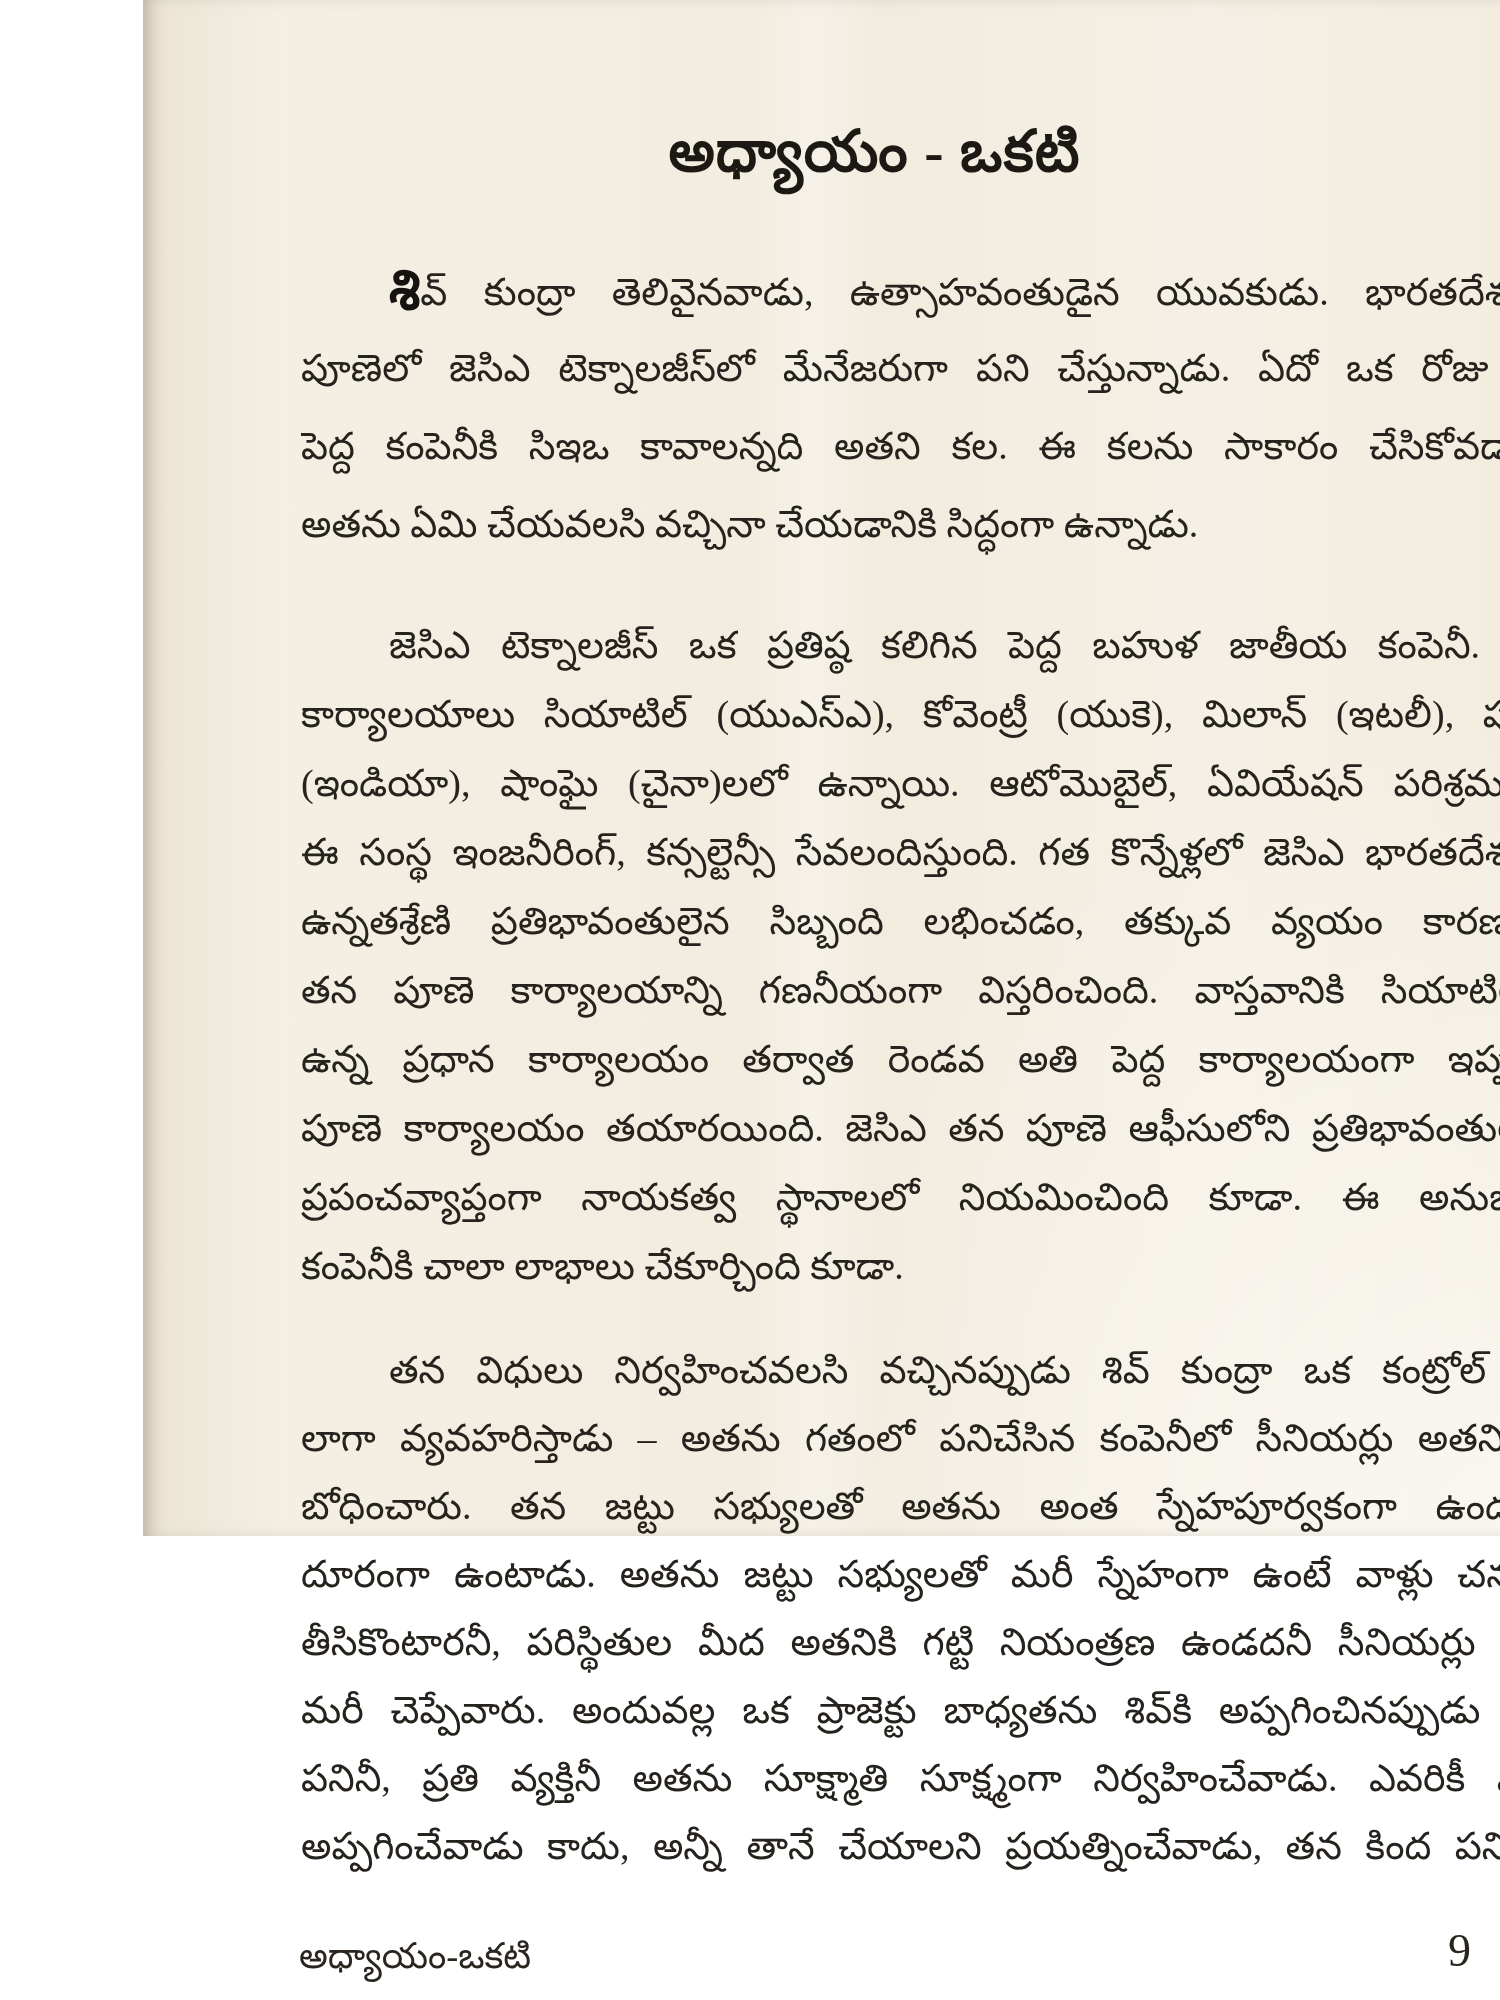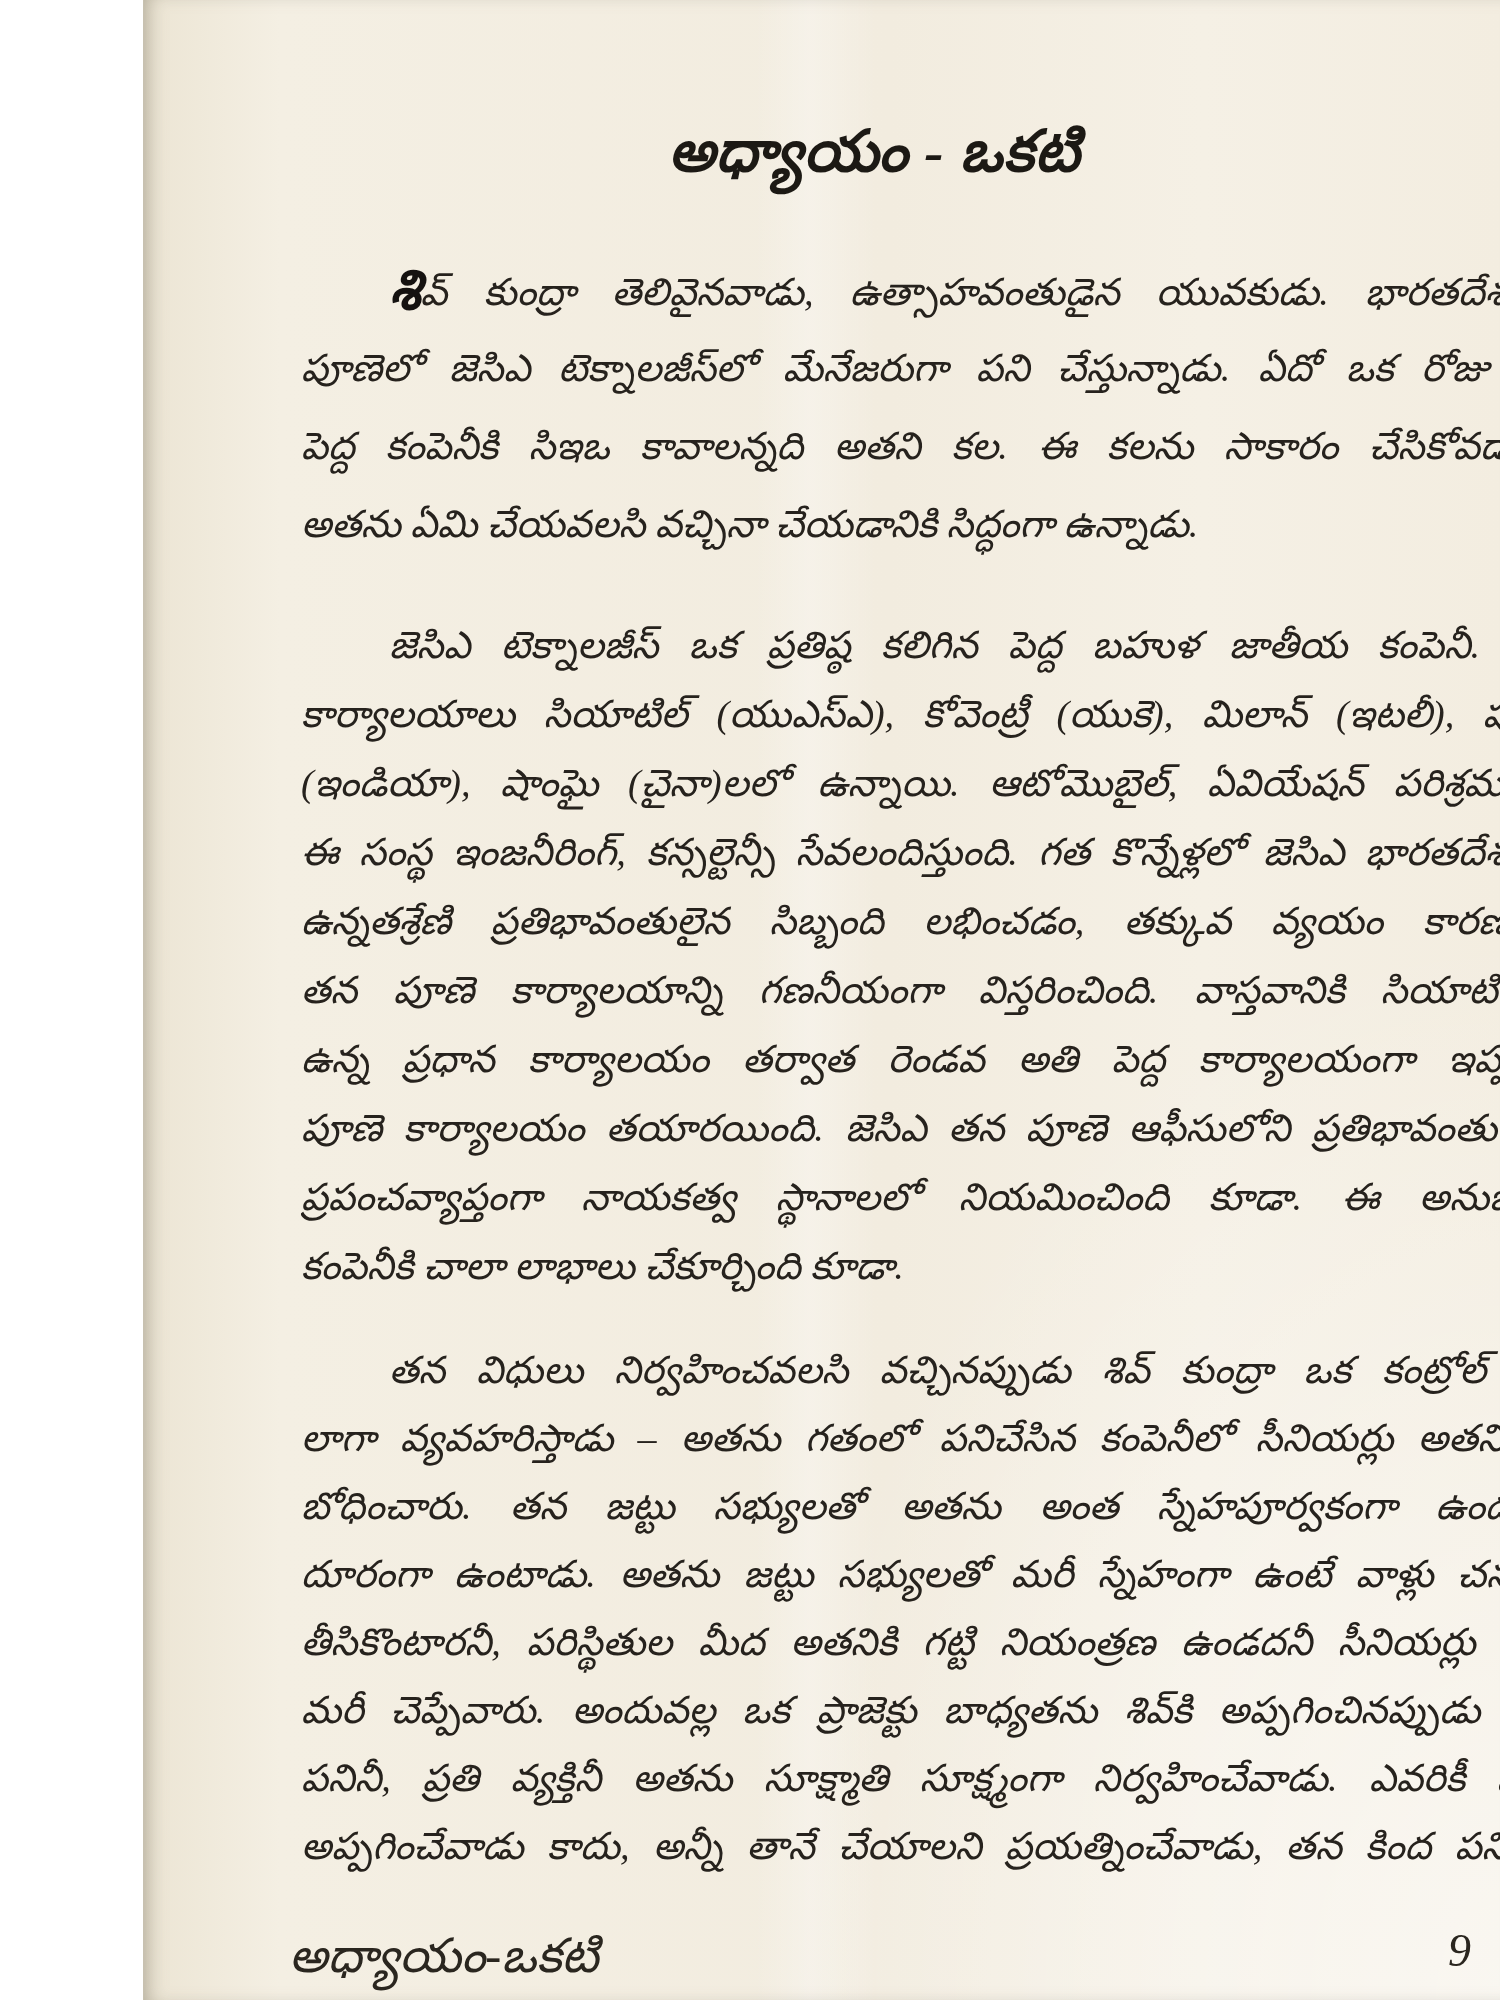--- a/index.html
+++ b/index.html
@@ -5,28 +5,27 @@
   html, body { margin: 0; padding: 0; }
   body {
     width: 1500px; height: 2000px;
     position: relative;
     background: #ffffff;
     overflow: hidden;
     font-family: "Liberation Serif", "DejaVu Serif", serif;
   }
   .paper {
     position: absolute; left: 143px; top: 0;
-    width: 1357px; height: 2000px;
+    width: 1357px; height: 1536px;
     background:
       radial-gradient(ellipse at 100% 100%, rgba(255,255,255,0.55), rgba(255,255,255,0) 38%),
       linear-gradient(90deg, rgba(255,255,255,0) 0 45%, rgba(255,255,255,0.30) 49%, rgba(255,255,255,0) 54%),
       linear-gradient(90deg, #ece5d4 0%, #f4efe3 10%, #f2ecdf 55%, #f5f0e5 78%, #f3ede0 100%);
     border-left: 1px solid #c7c1b0;
     box-shadow: inset 12px 0 20px -10px rgba(120,113,95,0.55);
-    font-style: italic;
   }
   .title {
     position: absolute; left: 157px; top: 118px;
     width: 1263px; margin: 0;
     text-align: center;
     transform: translateX(-58px);
     font-size: 58px; font-weight: 700;
     letter-spacing: 1px;
     color: #1c1914;
   }
@@ -40,23 +39,23 @@
     overflow: hidden;
   }
   .line.indent { padding-left: 88px; width: 1175px; }
   .line.short { text-align-last: left; }
   .dropinit {
     font-size: 57px; font-weight: 700;
     color: #151210;
     vertical-align: -4px;
   }
   .footer-left {
-    position: absolute; left: 145px; top: 1924px;
+    position: absolute; left: 155px; top: 1924px;
     height: 64px; line-height: 64px;
-    font-size: 48px; color: #2a261f;
+    font-size: 36px; color: #2a261f;
   }
   .footer-num {
     position: absolute; left: 157px; top: 1916px;
     width: 1170px;
     height: 70px; line-height: 70px;
     text-align: right;
     font-size: 46px; color: #2a261f;
   }
 </style>
 </head>

